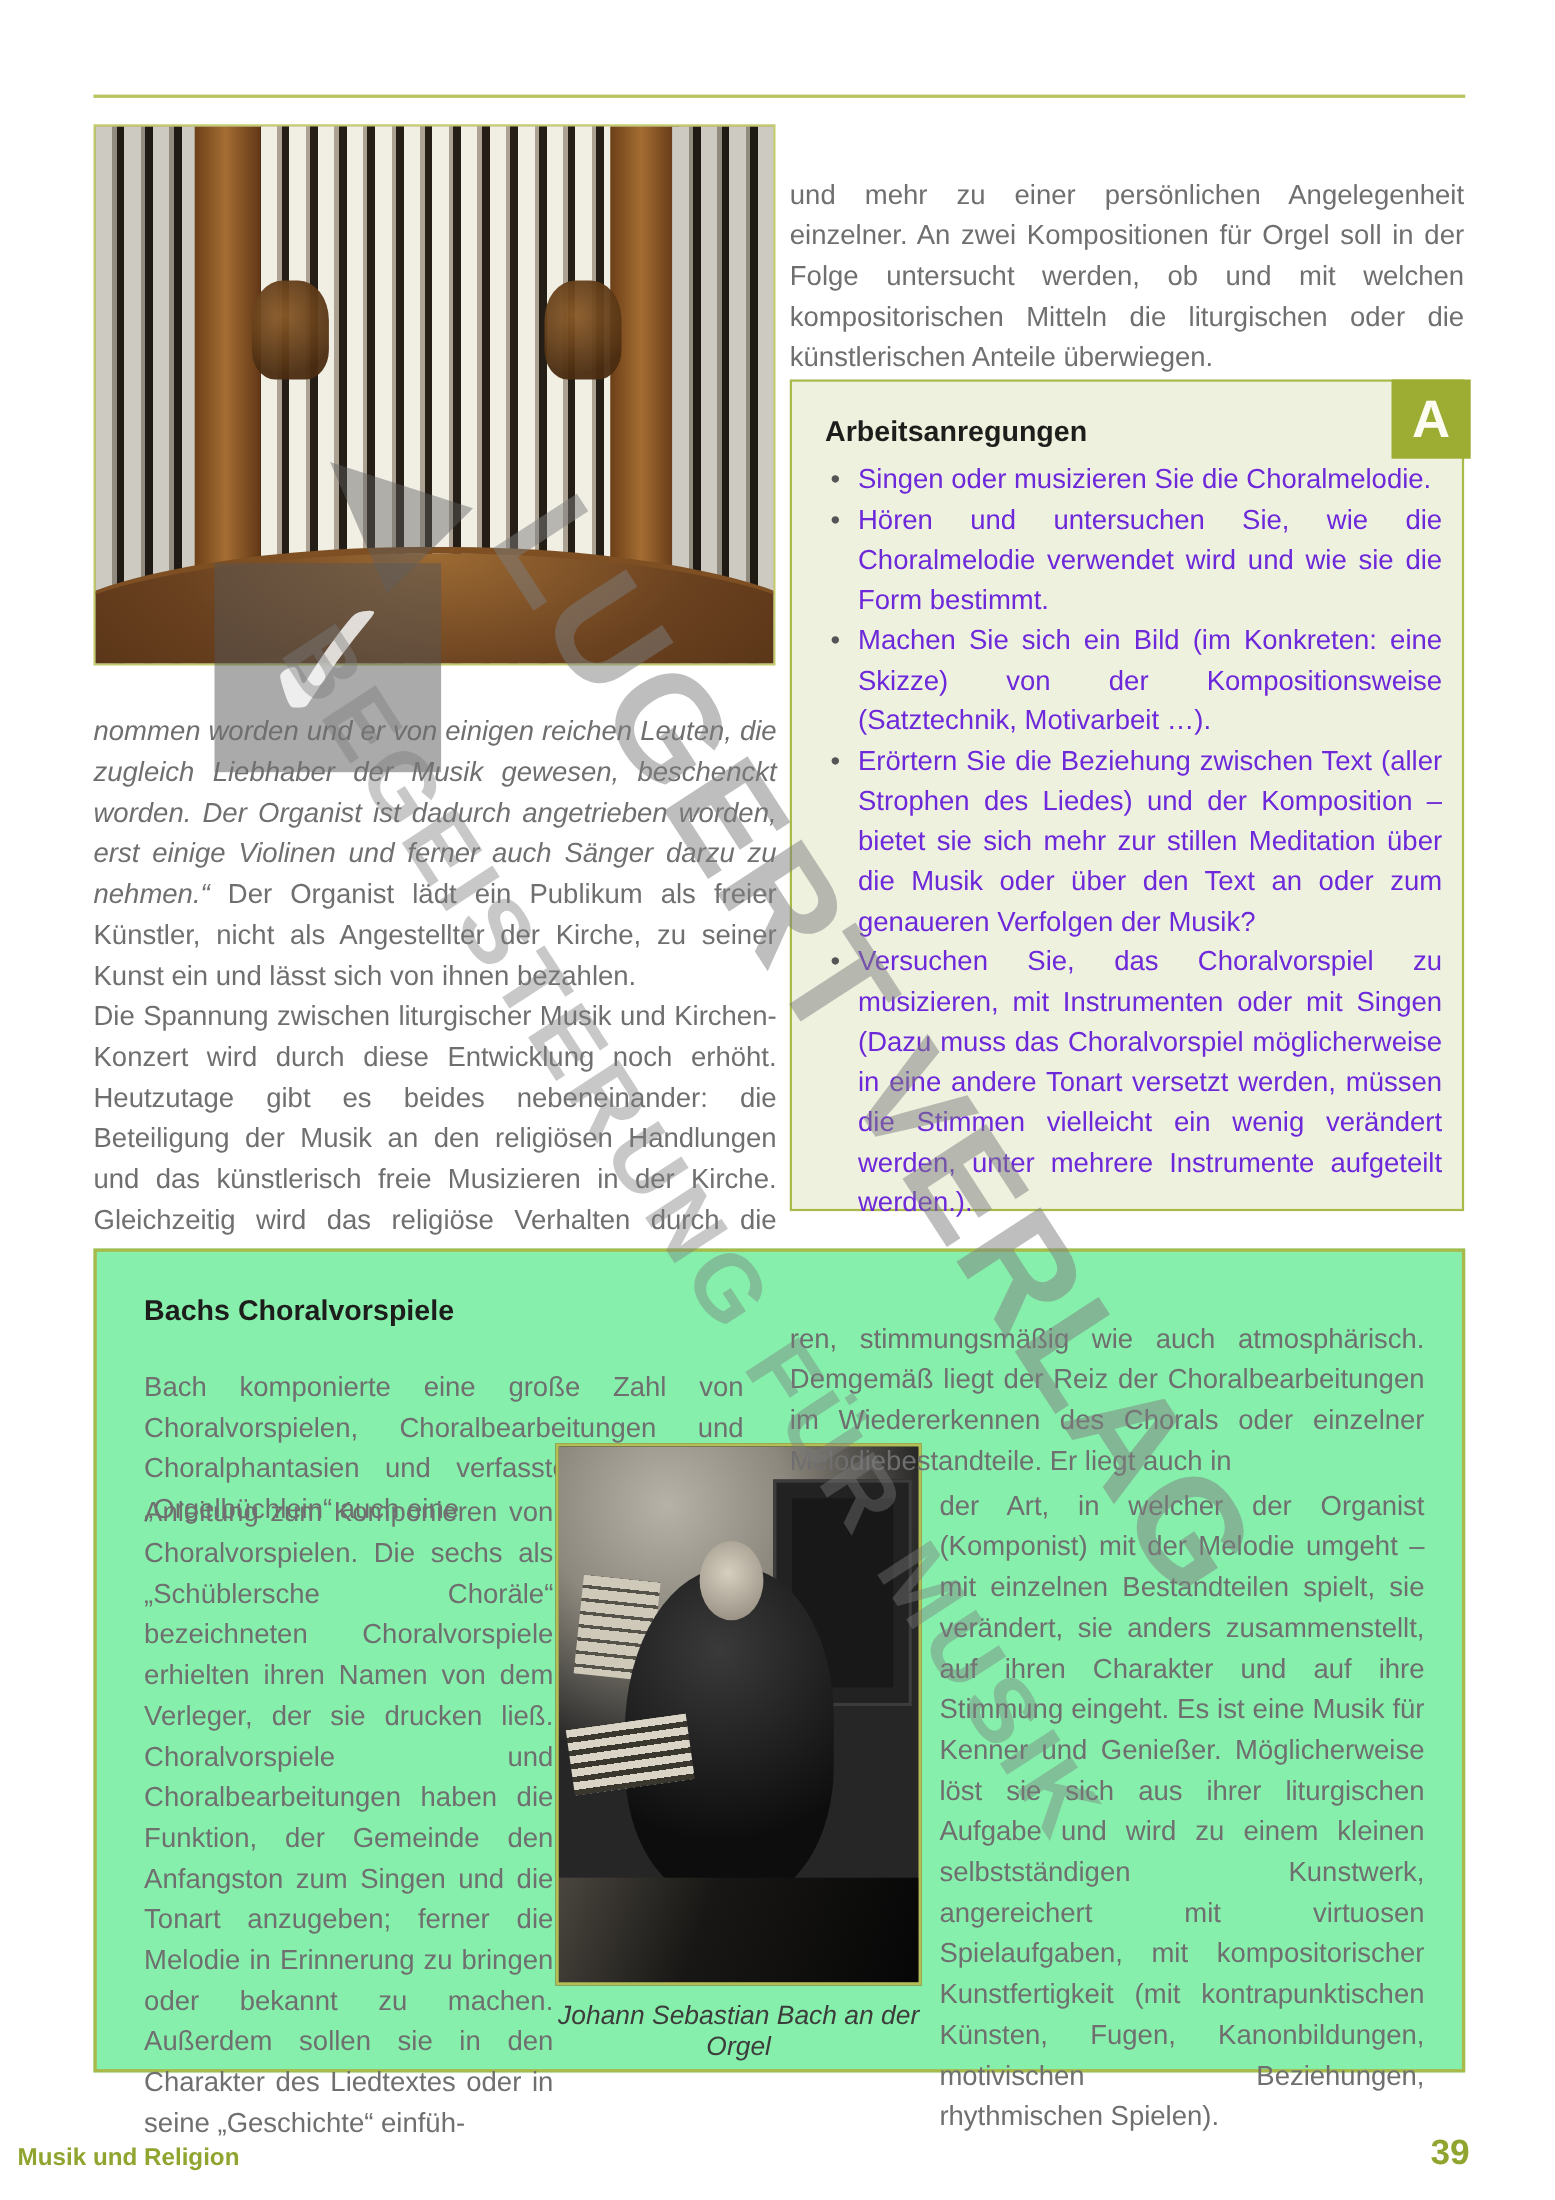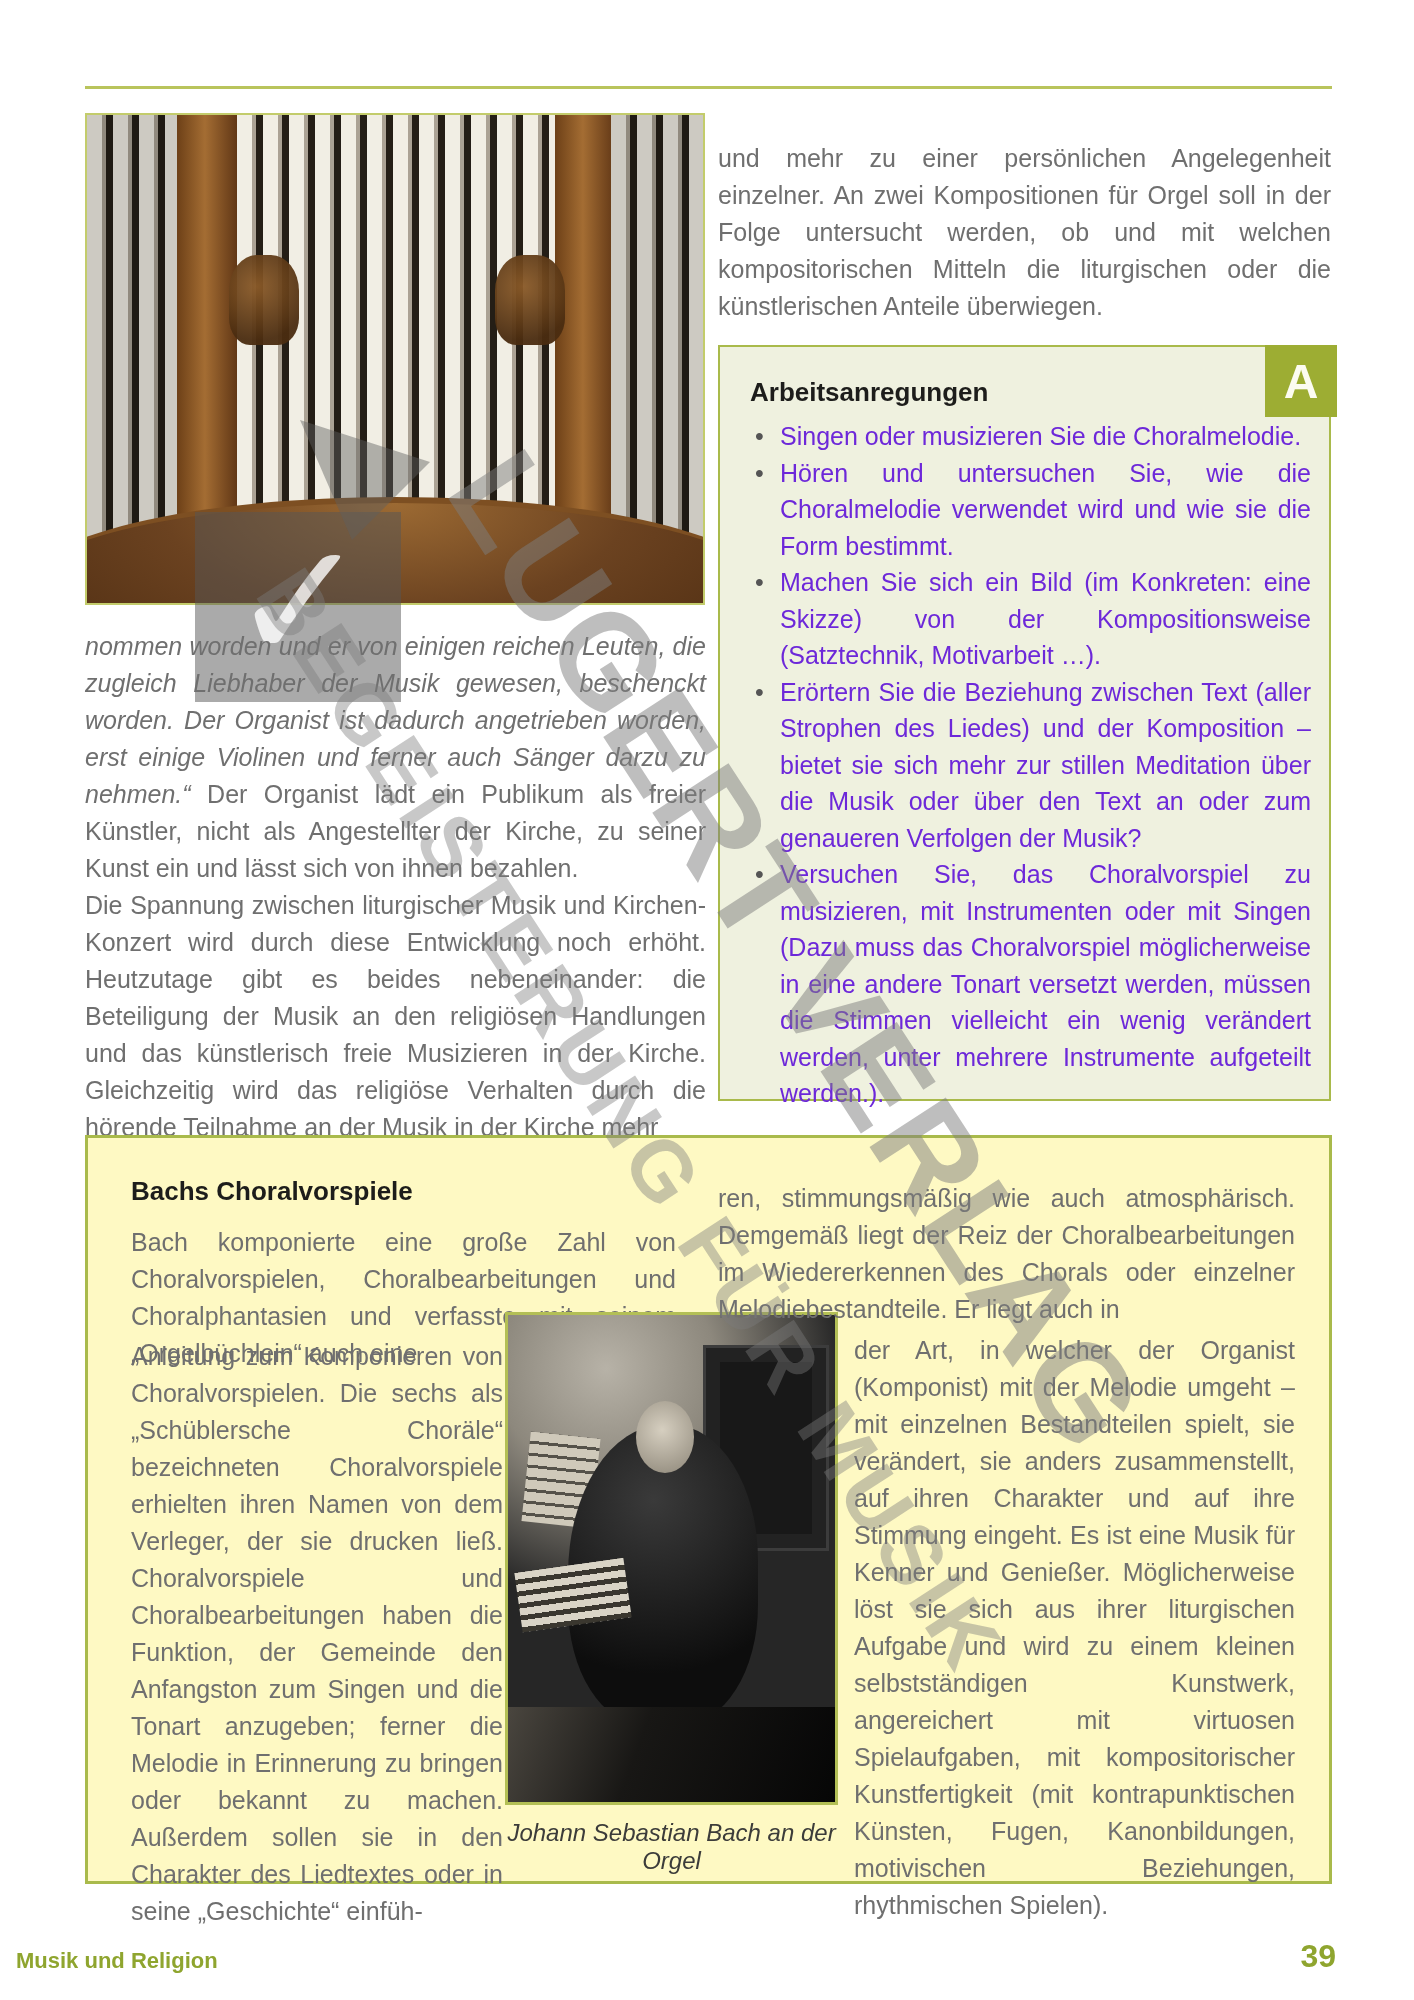--- a/index.html
+++ b/index.html
@@ -15,21 +15,21 @@
   .header-title{
     position:absolute;top:28px;left:85px;width:1247px;
     text-align:right;font-size:31px;font-weight:bold;color:#8fa52f;
     letter-spacing:0px;
   }
   .header-rule{
     position:absolute;top:86px;left:85px;width:1247px;height:3px;
     background:#b9c45c;
   }
   
-  .bodytext{font-size:25px;line-height:37px;text-align:justify;color:#6f6f6f;}
+  .bodytext{font-size:25px;line-height:37px;text-align:justify;color:#6f6f6f;margin-top:19px;}
   .left-col{position:absolute;left:85px;top:628px;width:621px;}
   .right-col-top{position:absolute;left:718px;top:140px;width:613px;}
   .quote{font-style:italic;}
   .para{margin:0 0 0 0;}
   
   .organ{
     position:absolute;left:85px;top:113px;width:620px;height:492px;
     border:2px solid #c3cc6b;box-sizing:border-box;overflow:hidden;
     background:linear-gradient(#7a4e25,#5e3a1a);
   }
@@ -73,21 +73,21 @@
   .task-title{font-size:26px;font-weight:bold;color:#1d1d1b;margin:0 0 10px 0;}
   .task-list{list-style:none;margin:0;padding:0;}
   .task-list li{
     position:relative;padding-left:30px;margin:0;
     font-size:25px;line-height:36.5px;text-align:justify;color:#6d28d9;
   }
   .task-list li::before{content:"•";position:absolute;left:5px;top:0;color:#555;}
   
   .bach-box{
     position:absolute;left:85px;top:1135px;width:1247px;height:749px;
-    box-sizing:border-box;background:#fef9c3;border:3px solid #a9ba4b;
+    box-sizing:border-box;background:#86efac;border:3px solid #a9ba4b;
   }
   .bach-title{position:absolute;left:43px;top:38px;font-size:26px;font-weight:bold;color:#1d1d1b;}
   .bach-left-wide{position:absolute;left:43px;top:86px;width:545px;}
   .bach-left-narrow{position:absolute;left:43px;top:200px;width:372px;}
   .bach-right-wide{position:absolute;left:630px;top:42px;width:577px;}
   .bach-right-narrow{position:absolute;left:766px;top:194px;width:441px;}
   .bach-figure{position:absolute;left:417px;top:174px;width:339px;}
   .bach-img{
     position:relative;width:333px;height:493px;box-sizing:border-box;
     border:3px solid #b3bf55;background:#262626;overflow:hidden;

